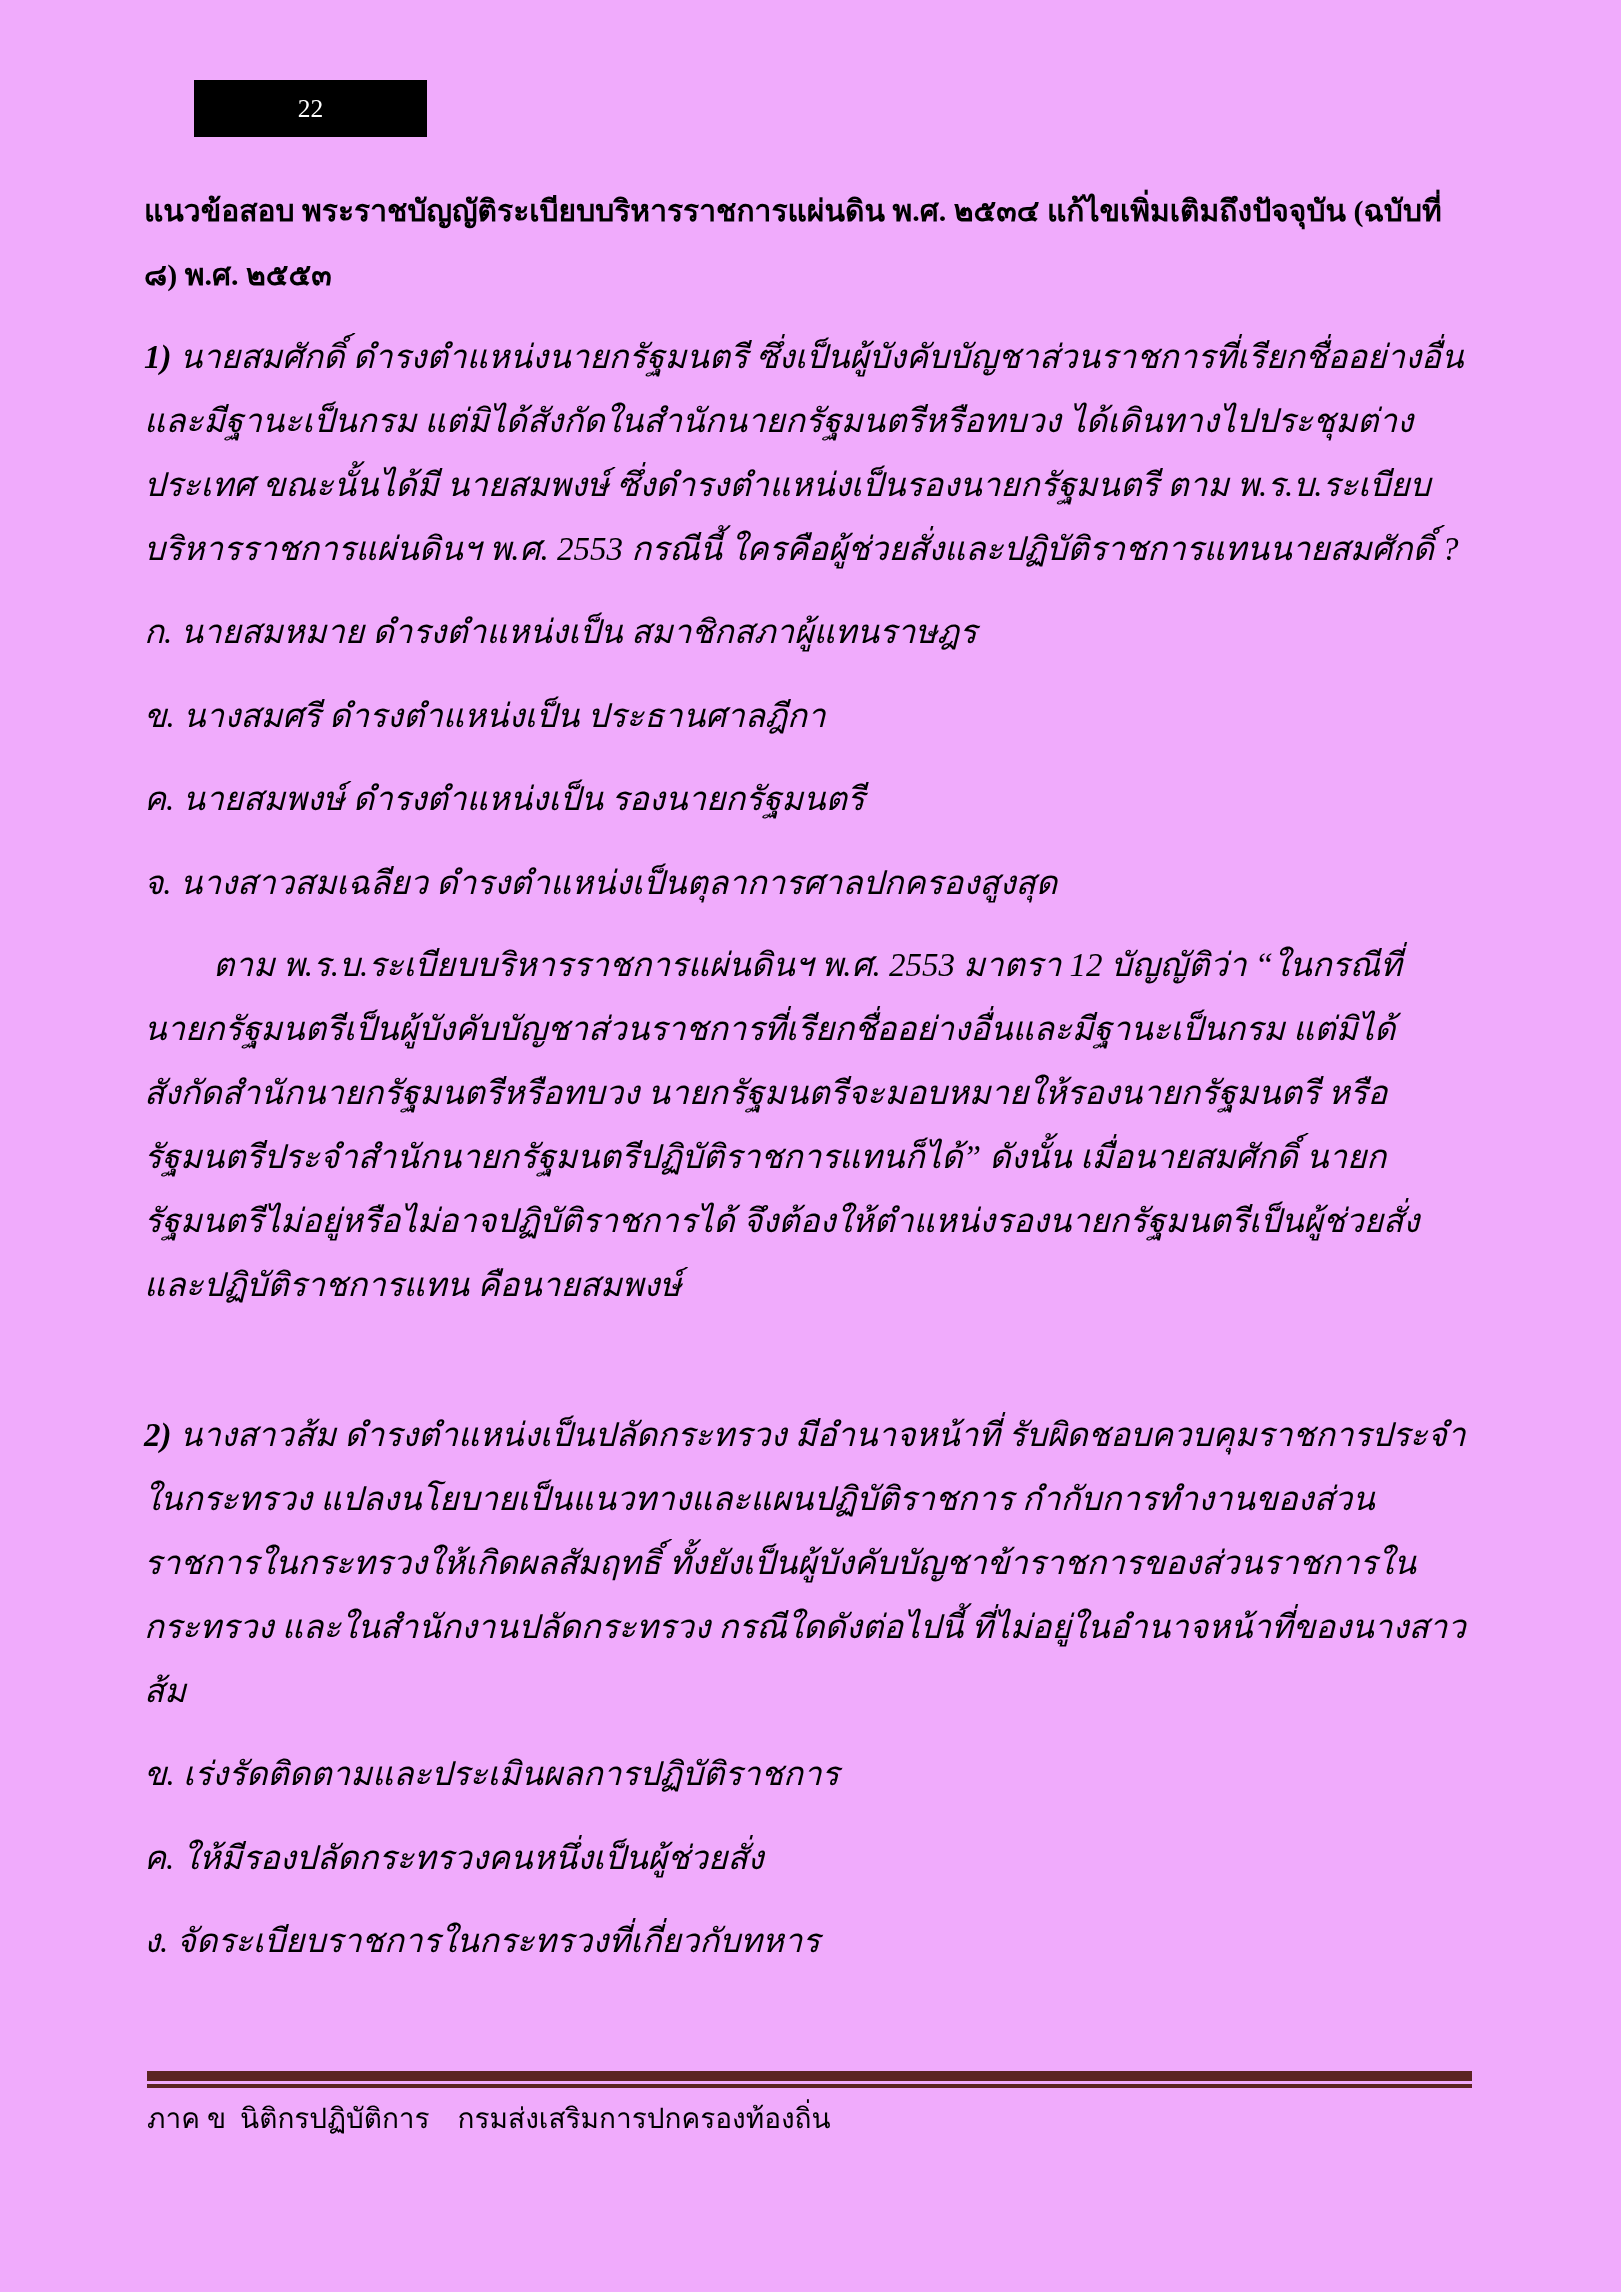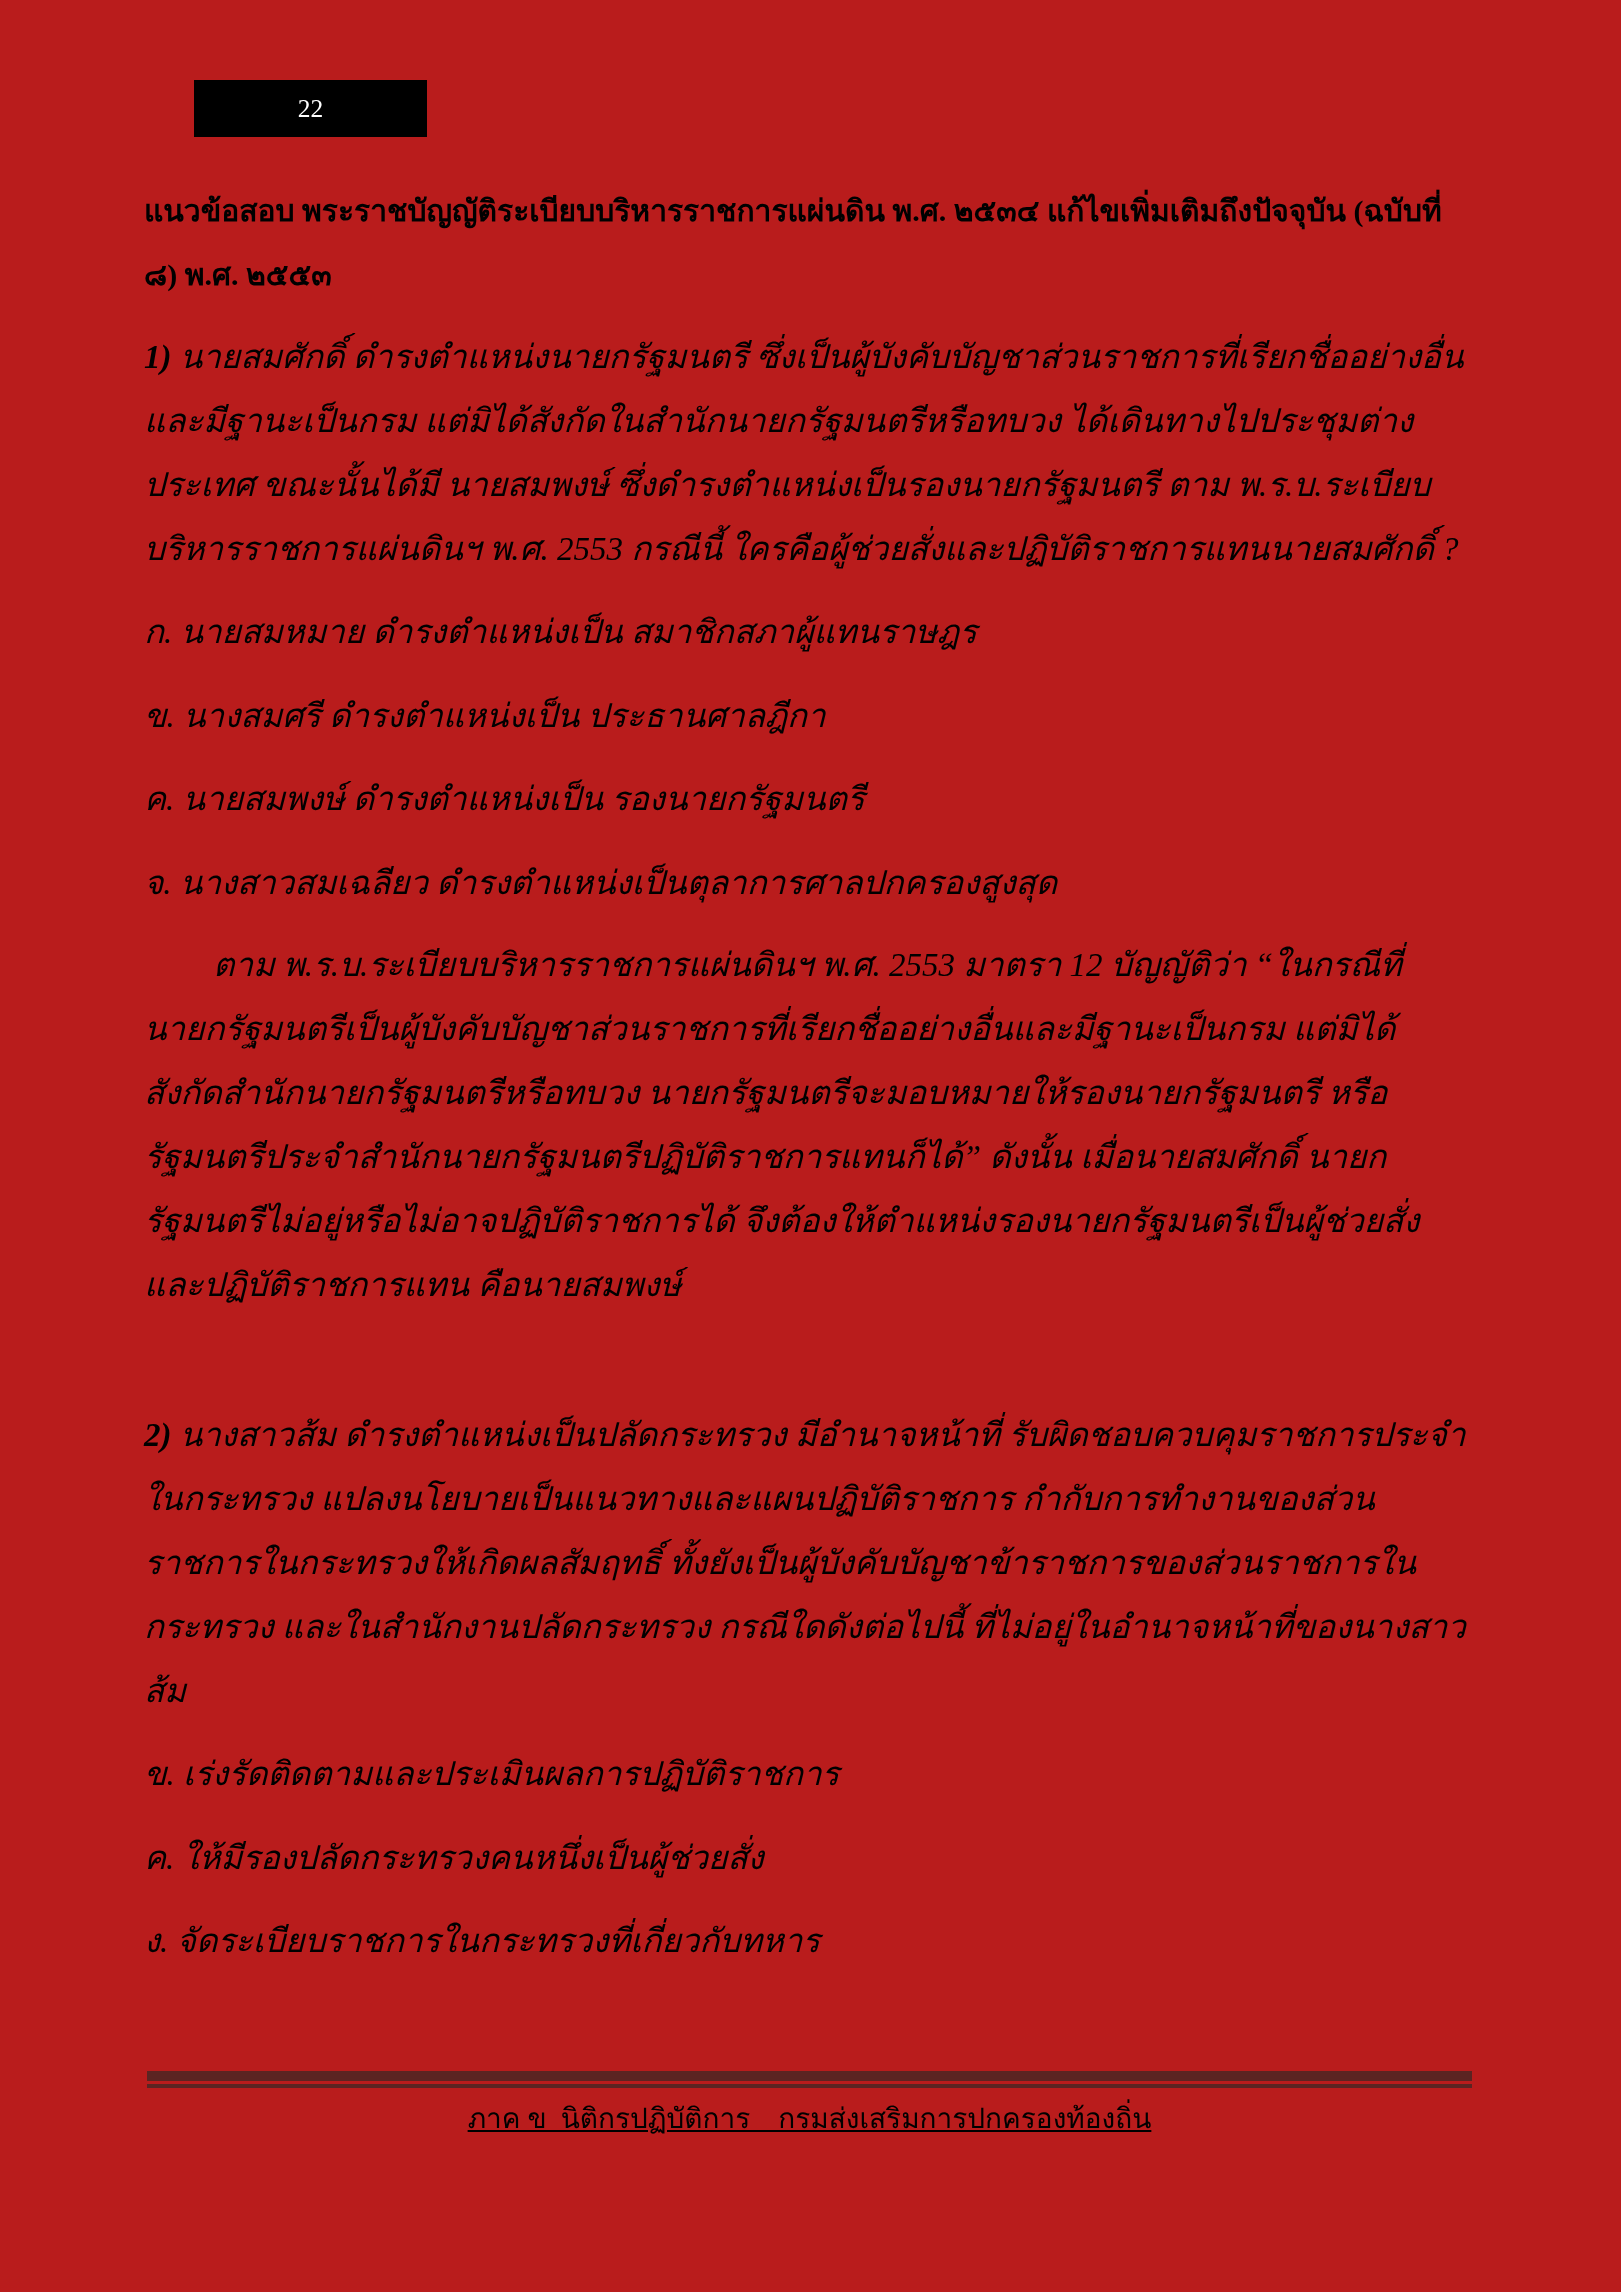--- a/index.html
+++ b/index.html
@@ -6,21 +6,21 @@
   html, body { background: #ffffff; }
   body {
     width: 1621px; height: 2293px;
     position: relative;
     font-family: "Liberation Serif", "DejaVu Sans", serif;
     color: #000000;
   }
   .page {
     position: relative;
     width: 1621px; height: 2293px;
-    background: #b91c1c;
+    background: #f0abfc;
     overflow: hidden;
   }
   .page-number-box {
     position: absolute;
     left: 194px; top: 80px;
     width: 233px; height: 57px;
     background: #000000;
     color: #ffffff;
     display: flex; align-items: center; justify-content: center;
     font-size: 25.5px;
@@ -45,25 +45,24 @@
   .q2-block { margin-top: 86px; }
   .footer {
     position: absolute;
     left: 147px; top: 2071px;
     width: 1325px;
   }
   .rule-thick { height: 9.8px; background: #5B2422; }
   .rule-thin  { height: 3.9px;  background: #5B2422; margin-top: 2.9px; }
   .footer-text {
     margin-top: 7.8px;
-    text-align: center;
+    text-align: left;
     font-size: 28px;
     line-height: 47px;
     white-space: pre;
-    text-decoration: underline;
   }
 </style>
 </head>
 <body>
 
 <div class="page">
 
   <div class="page-number-box">
     <span>22</span>
   </div>

